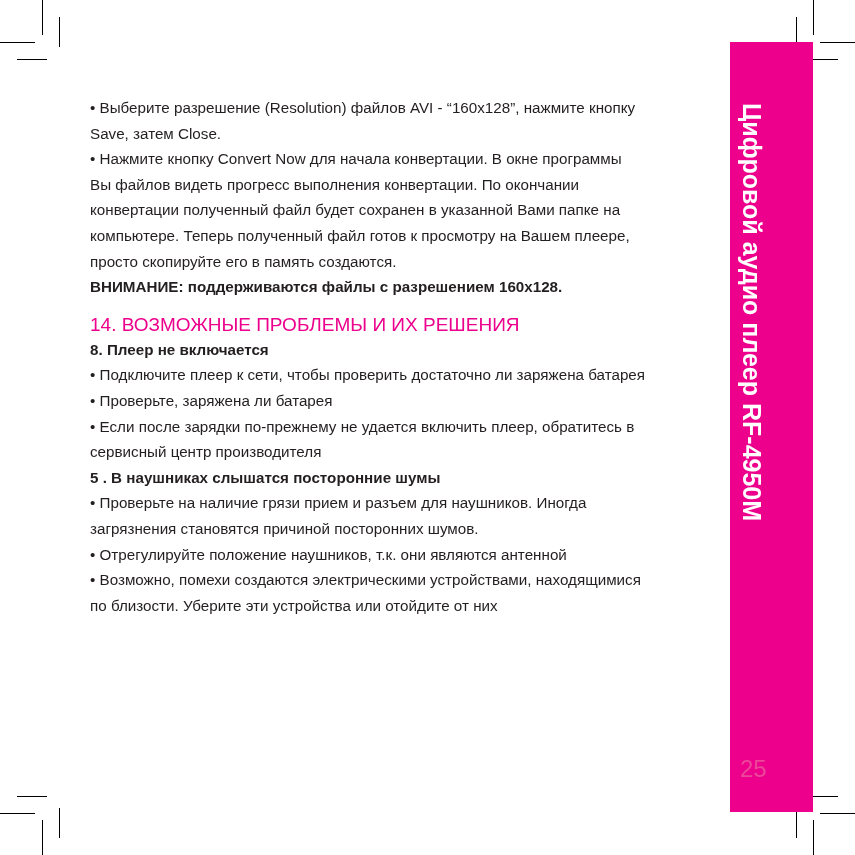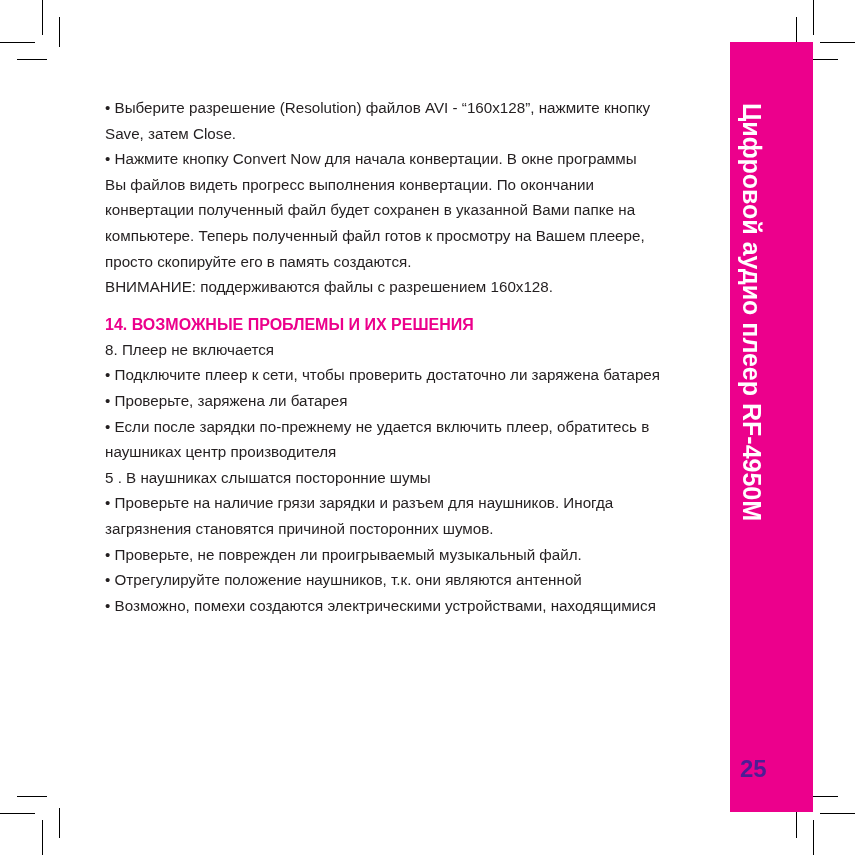--- a/index.html
+++ b/index.html
@@ -12,31 +12,31 @@
     .crop { position: absolute; background: #000; }
     .crop.v { width: 1px; }
     .crop.h { height: 1px; }
 
     .side-bar {
       position: absolute; left: 730px; top: 42px; width: 83px; height: 770px;
       background: #ec008c;
     }
     .page-number {
       position: absolute; left: 740px; top: 755px;
-      font-weight: bold; font-size: 24px; color: #4c1d95;
+      font-weight: normal; font-size: 24px; color: #ec4899;
     }
 
     .content {
-      position: absolute; left: 105px; top: 95px; width: 600px;
+      position: absolute; left: 90px; top: 95px; width: 600px;
       font-size: 15.2px; line-height: 25.6px;
     }
     .content .line { white-space: nowrap; }
-    .content .bold { font-weight: normal; }
+    .content .bold { font-weight: bold; }
     .content .heading {
-      color: #ec008c; font-weight: bold; font-size: 16px;
+      color: #ec008c; font-weight: normal; font-size: 19px;
       margin-top: 12px; line-height: 25px;
     }
   </style>
 </head>
 <body>
 
 <div class="crop v" style="left:42px;top:0;height:35px;"></div>
 <div class="crop v" style="left:59px;top:17px;height:30px;"></div>
 <div class="crop h" style="left:0;top:42px;width:35px;"></div>
 <div class="crop h" style="left:17px;top:59px;width:30px;"></div>
@@ -72,28 +72,28 @@
     <div class="line bold">ВНИМАНИЕ: поддерживаются файлы с разрешением 160x128.</div>
   </div>
 
   <div class="line heading">14. ВОЗМОЖНЫЕ ПРОБЛЕМЫ И ИХ РЕШЕНИЯ</div>
 
   <div>
     <div class="line bold">8. Плеер не включается</div>
     <div class="line">• Подключите плеер к сети, чтобы проверить достаточно ли заряжена батарея</div>
     <div class="line">• Проверьте, заряжена ли батарея</div>
     <div class="line">• Если после зарядки по-прежнему не удается включить плеер, обратитесь  в</div>
-    <div class="line">наушниках центр производителя</div>
+    <div class="line">сервисный центр производителя</div>
   </div>
 
 
   <div>
     <div class="line bold">5 . В наушниках слышатся посторонние шумы</div>
-    <div class="line">• Проверьте на наличие грязи зарядки и разъем для наушников. Иногда</div>
+    <div class="line">• Проверьте на наличие грязи прием и разъем для наушников. Иногда</div>
     <div class="line">загрязнения становятся причиной посторонних шумов.</div>
-    <div class="line">• Проверьте, не поврежден ли проигрываемый музыкальный файл.</div>
   </div>
 
   <div>
     <div class="line">• Отрегулируйте положение наушников, т.к. они являются антенной</div>
     <div class="line">• Возможно, помехи создаются электрическими устройствами, находящимися</div>
+    <div class="line">по близости. Уберите эти устройства или отойдите от них</div>
   </div>
 </div>
 
 </body></html>

